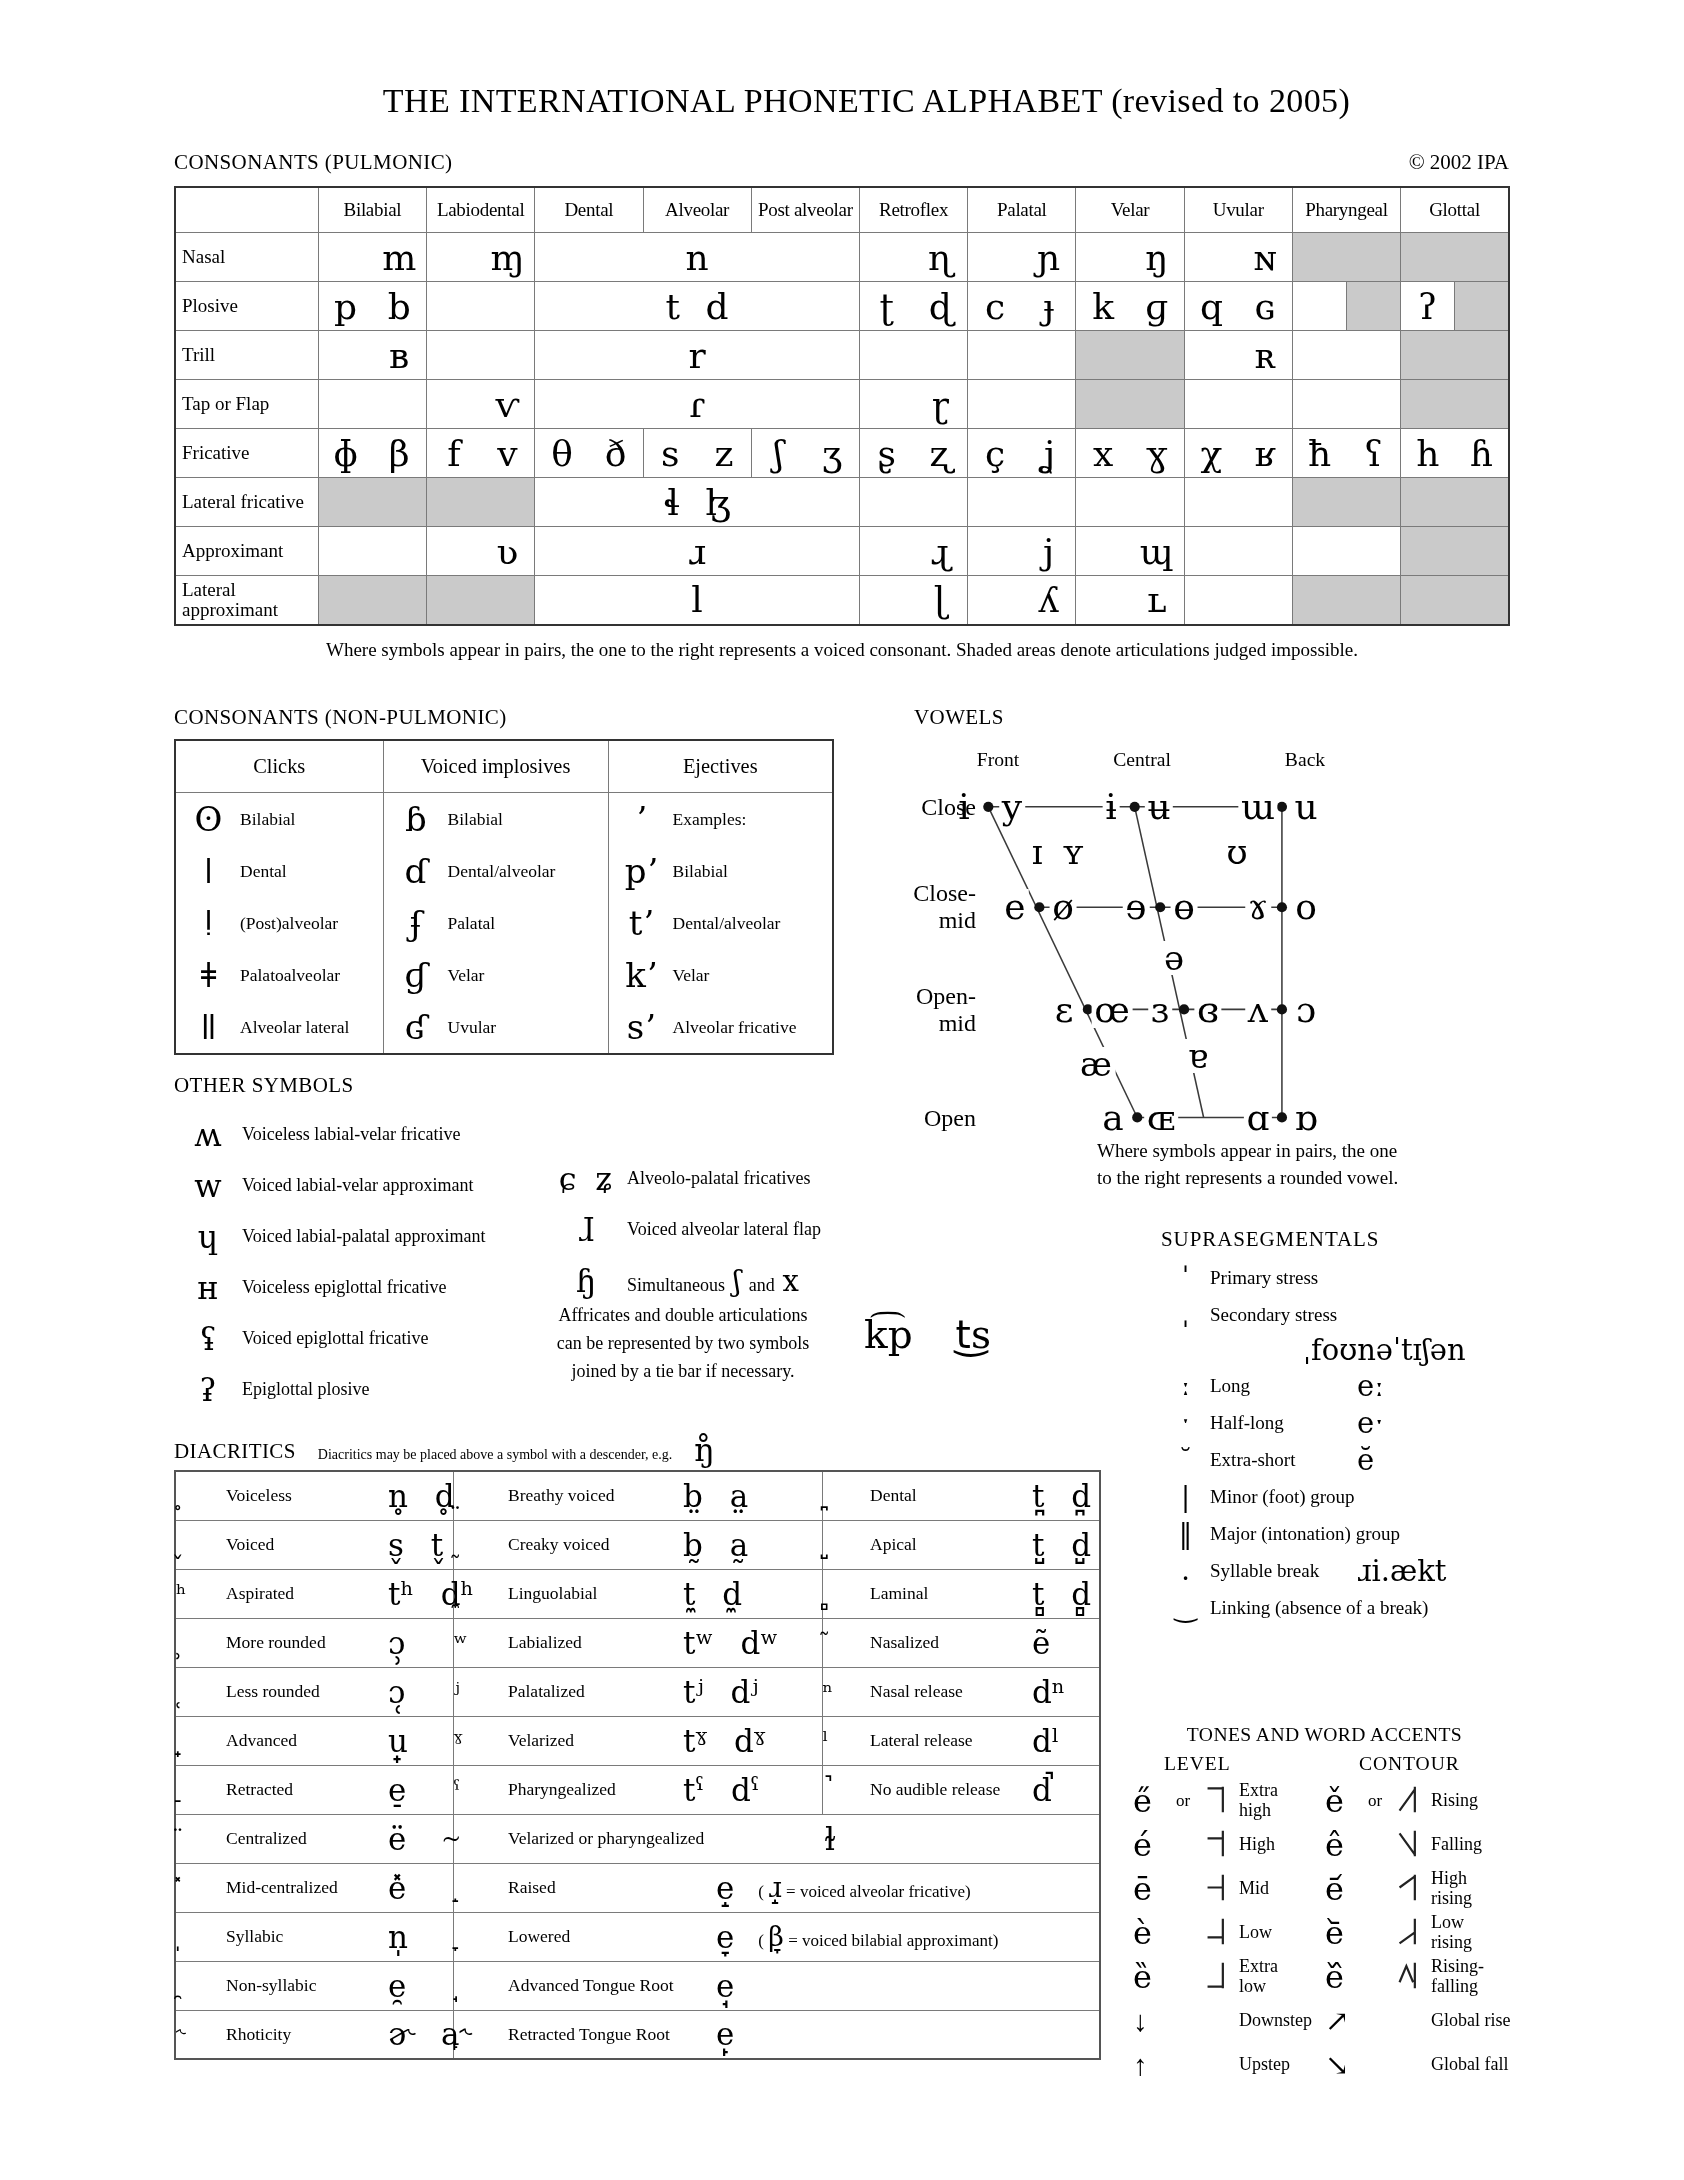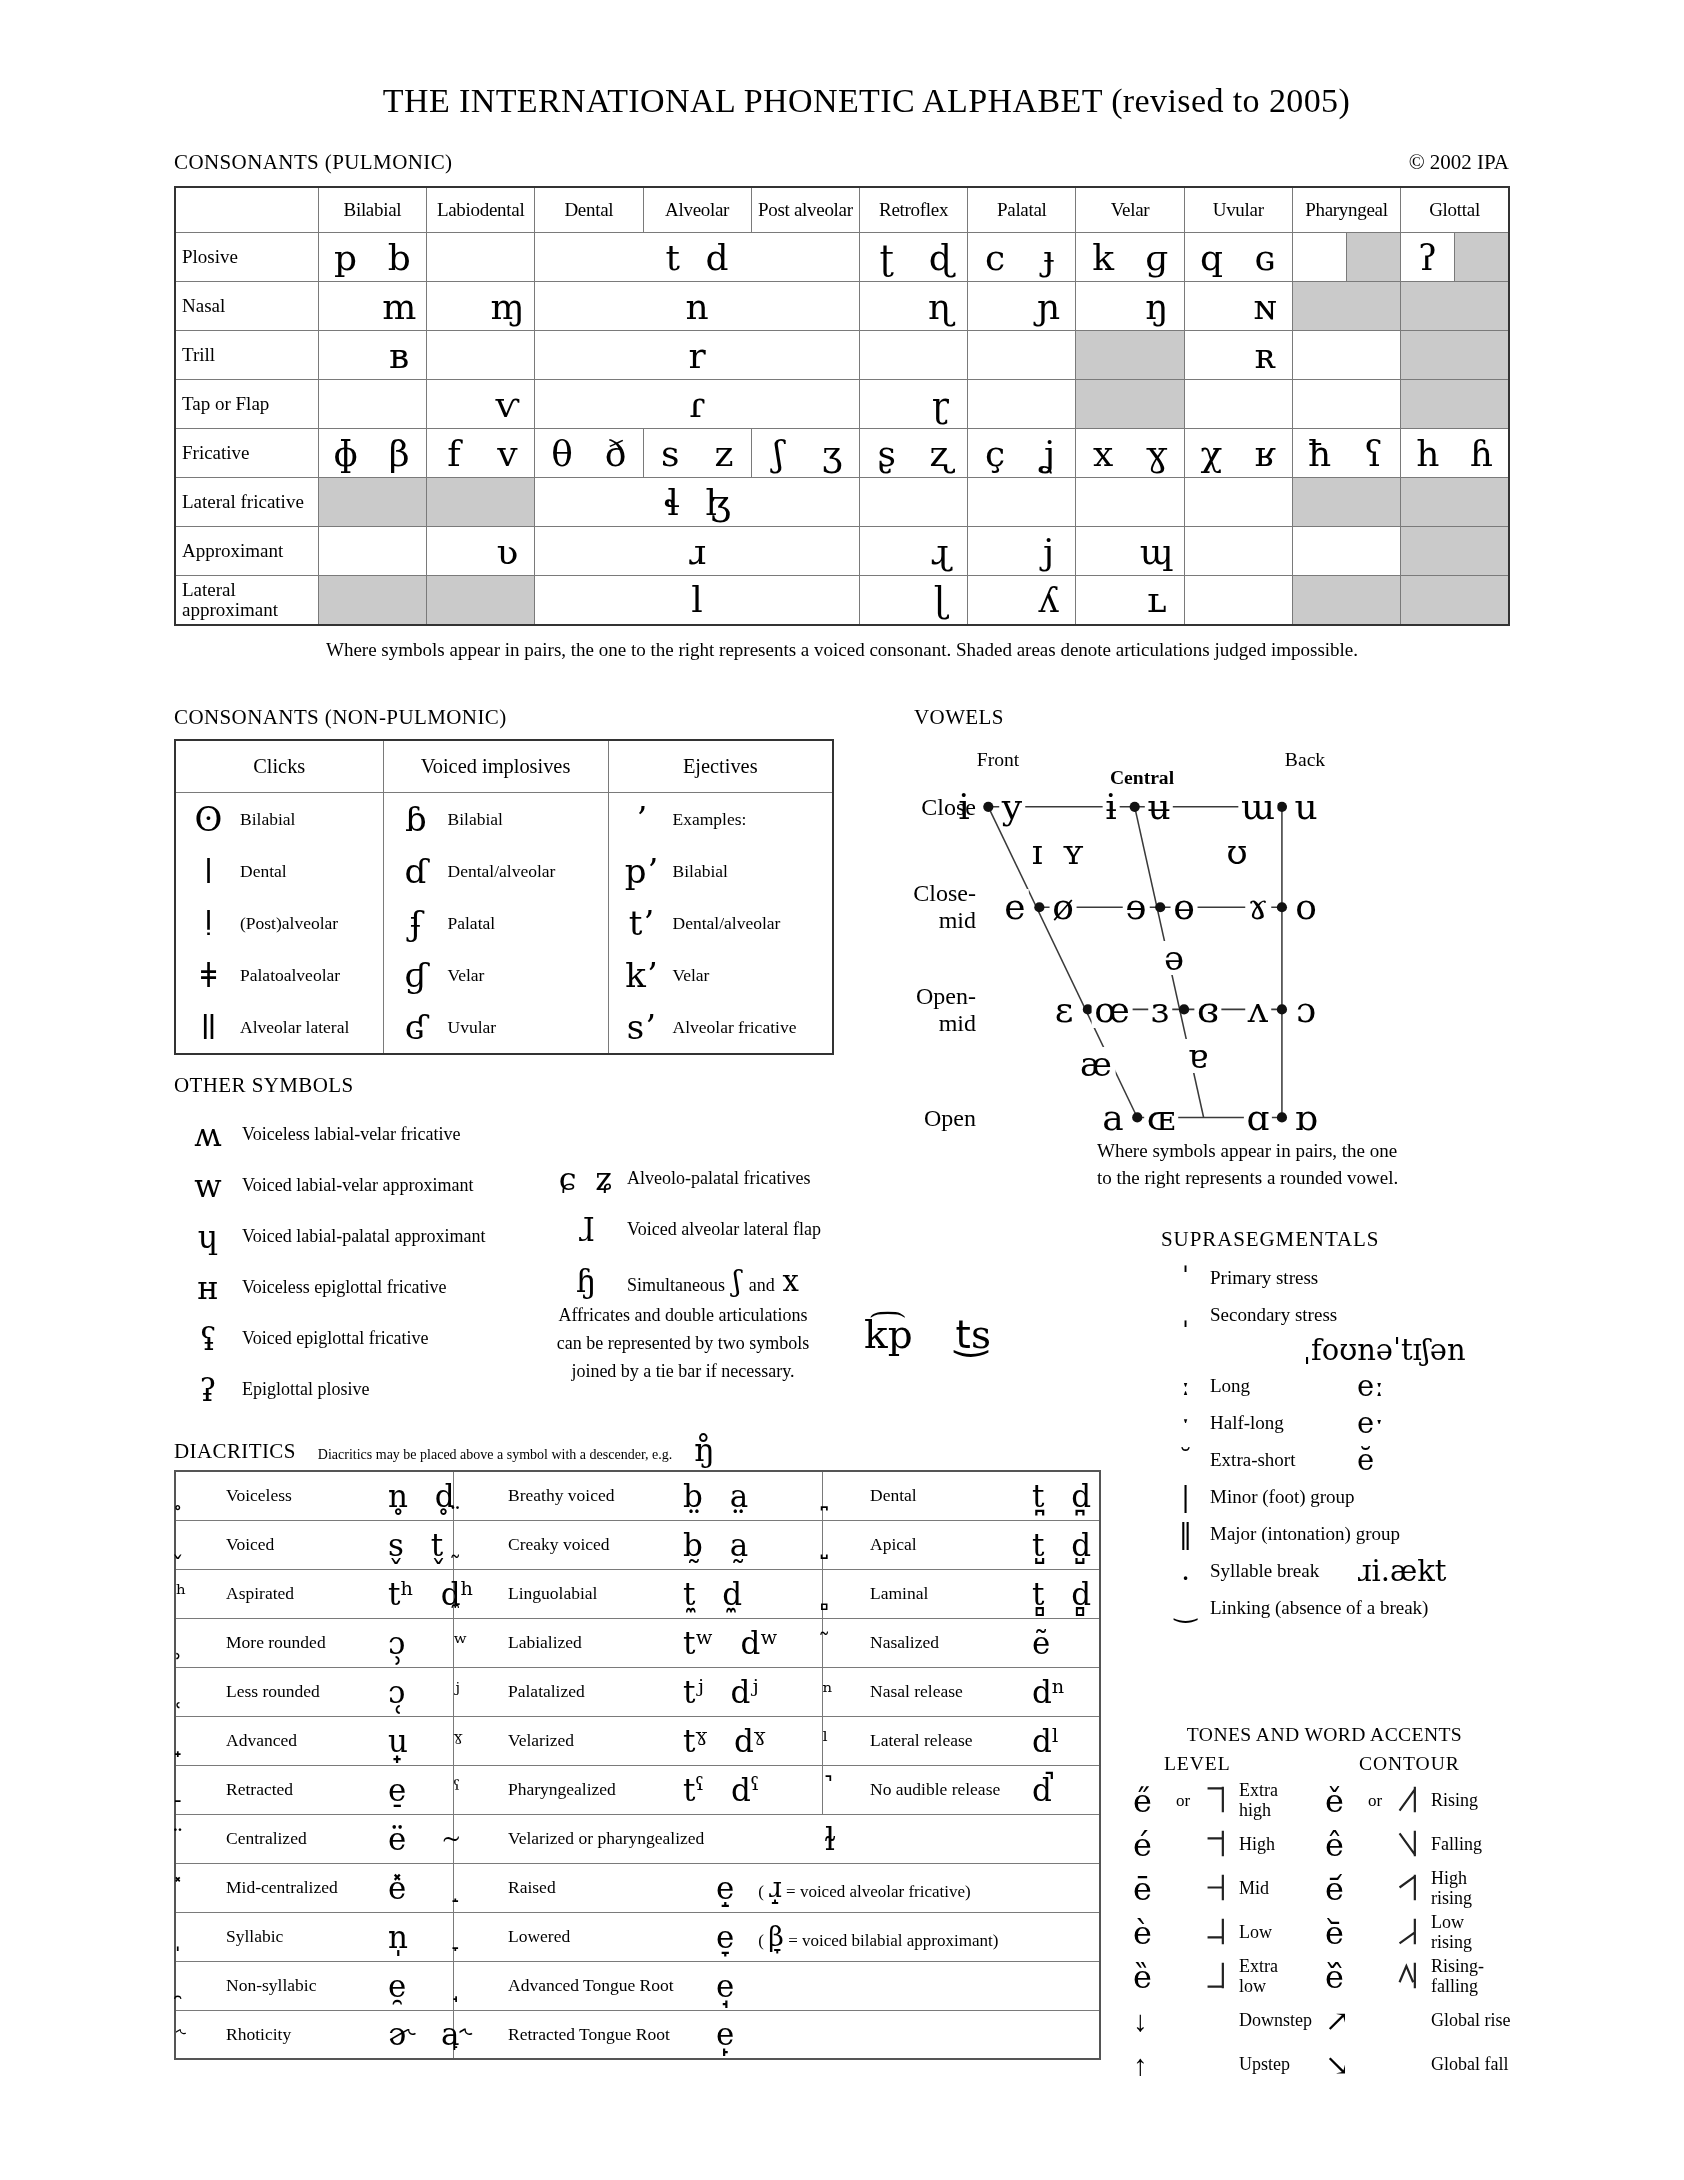--- a/index.html
+++ b/index.html
@@ -141,20 +141,62 @@
           <th colspan="2">Retroflex</th>
           <th colspan="2">Palatal</th>
           <th colspan="2">Velar</th>
           <th colspan="2">Uvular</th>
           <th colspan="2">Pharyngeal</th>
           <th colspan="2">Glottal</th>
         </tr>
       </thead>
       <tbody>
         <tr>
+          <th class="rlabel">Nasal</th>
+          <td class="ipa" colspan="2">
+            <div class="ph">
+              <span></span>
+              <span>m</span>
+            </div>
+          </td>
+          <td class="ipa" colspan="2">
+            <div class="ph">
+              <span></span>
+              <span>ɱ</span>
+            </div>
+          </td>
+          <td class="ipa" colspan="6"><span>n</span></td>
+          <td class="ipa" colspan="2">
+            <div class="ph">
+              <span></span>
+              <span>ɳ</span>
+            </div>
+          </td>
+          <td class="ipa" colspan="2">
+            <div class="ph">
+              <span></span>
+              <span>ɲ</span>
+            </div>
+          </td>
+          <td class="ipa" colspan="2">
+            <div class="ph">
+              <span></span>
+              <span>ŋ</span>
+            </div>
+          </td>
+          <td class="ipa" colspan="2">
+            <div class="ph">
+              <span></span>
+              <span>ɴ</span>
+            </div>
+          </td>
+          <td class="shade ipa" colspan="2"></td>
+          <td class="shade ipa" colspan="2"></td>
+        </tr>
+        <tr>
           <th class="rlabel">Plosive</th>
           <td class="ipa" colspan="2">
             <div class="ph">
               <span>p</span>
               <span>b</span>
             </div>
           </td>
           <td class="ipa" colspan="2"></td>
           <td class="ipa" colspan="6">
             <div class="pw">
@@ -183,62 +225,20 @@
           <td class="ipa" colspan="2">
             <div class="ph">
               <span>q</span>
               <span>ɢ</span>
             </div>
           </td>
           <td class="ipa" colspan="1"></td>
           <td class="shade ipa" colspan="1"></td>
           <td class="ipa" colspan="1"><span>ʔ</span></td>
           <td class="shade ipa" colspan="1"></td>
-        </tr>
-        <tr>
-          <th class="rlabel">Nasal</th>
-          <td class="ipa" colspan="2">
-            <div class="ph">
-              <span></span>
-              <span>m</span>
-            </div>
-          </td>
-          <td class="ipa" colspan="2">
-            <div class="ph">
-              <span></span>
-              <span>ɱ</span>
-            </div>
-          </td>
-          <td class="ipa" colspan="6"><span>n</span></td>
-          <td class="ipa" colspan="2">
-            <div class="ph">
-              <span></span>
-              <span>ɳ</span>
-            </div>
-          </td>
-          <td class="ipa" colspan="2">
-            <div class="ph">
-              <span></span>
-              <span>ɲ</span>
-            </div>
-          </td>
-          <td class="ipa" colspan="2">
-            <div class="ph">
-              <span></span>
-              <span>ŋ</span>
-            </div>
-          </td>
-          <td class="ipa" colspan="2">
-            <div class="ph">
-              <span></span>
-              <span>ɴ</span>
-            </div>
-          </td>
-          <td class="shade ipa" colspan="2"></td>
-          <td class="shade ipa" colspan="2"></td>
         </tr>
         <tr>
           <th class="rlabel">Trill</th>
           <td class="ipa" colspan="2">
             <div class="ph">
               <span></span>
               <span>ʙ</span>
             </div>
           </td>
           <td class="ipa" colspan="2"></td>
@@ -591,21 +591,21 @@
       <span class="vloose ipa" style="left: 172px; top: 109px;">ɪ ʏ</span>
       <span class="vloose ipa" style="left: 351px; top: 109px;">ʊ</span>
       <span class="vloose ipa" style="left: 288px; top: 215px;">ə</span>
       <span class="vloose ipa" style="left: 312px; top: 313px;">ɐ</span>
       <span class="vloose ipa" style="left: 210px; top: 321px;">æ</span>
       <div class="vrow" style="top: 64px;">Close</div>
       <div class="vrow" style="top: 164px;">Close-mid</div>
       <div class="vrow" style="top: 267px;">Open-mid</div>
       <div class="vrow" style="top: 375px;">Open</div>
       <div class="vcol" style="left: 112px; top: 17px;">Front</div>
-      <div class="vcol" style="left: 256px; top: 35px; font-weight: bold;">Central</div>
+      <div class="vcol" style="left: 256px; top: 17px;">Central</div>
       <div class="vcol" style="left: 419px; top: 17px;">Back</div>
     </div>
   <div class="abs" id="vnote">Where symbols appear in pairs, the one
 to the right represents a rounded vowel.</div>
 
   <div class="abs sechead" id="oshead">OTHER SYMBOLS</div>
   <div class="abs" id="osleft">
       <div class="osrow">
         <span class="ossym ipa">ʍ</span>
         <span class="oslbl">Voiceless labial-velar fricative</span>

